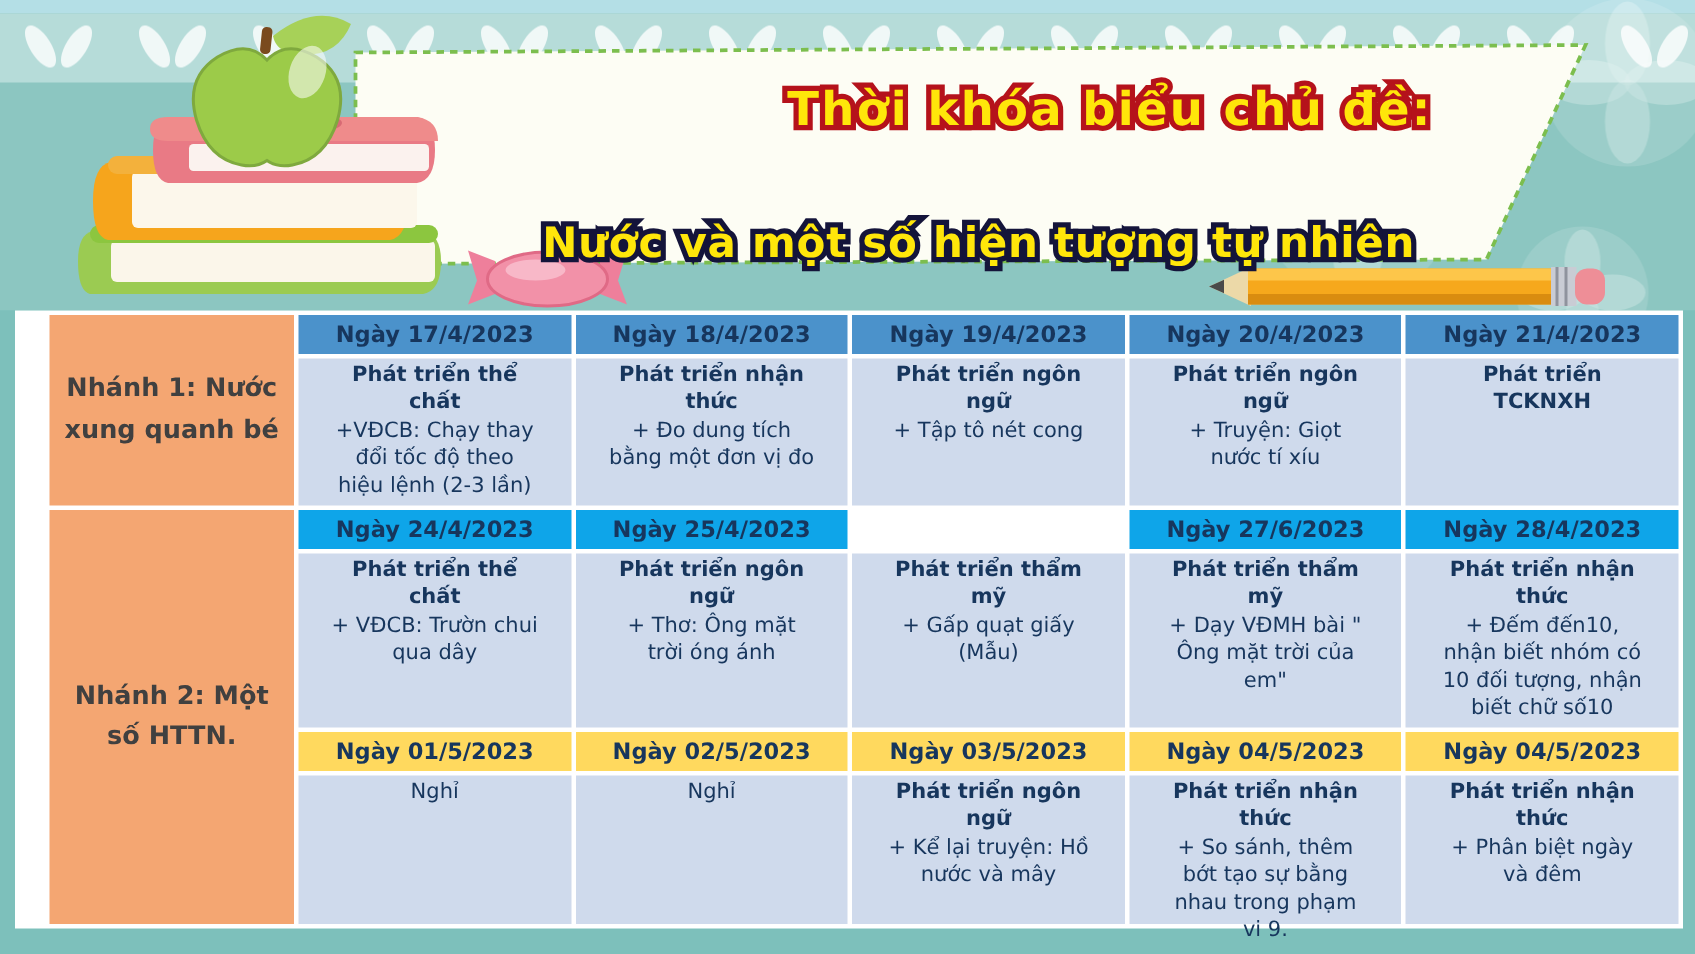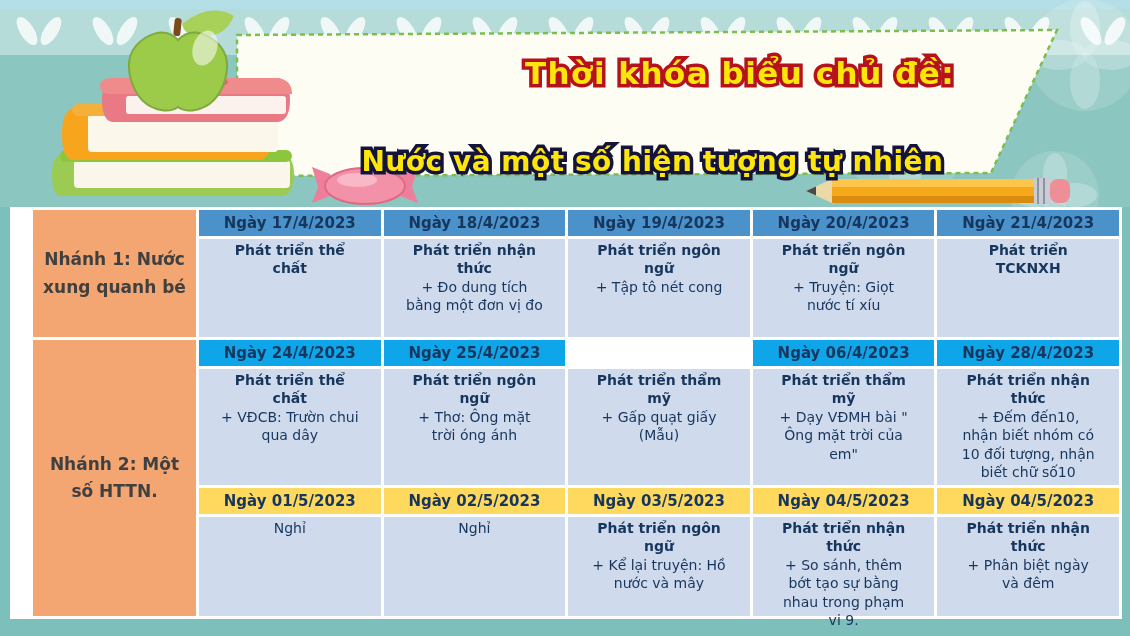--- a/index.html
+++ b/index.html
@@ -157,40 +157,41 @@
     </div>
 
   <div class="date w1d gc2">Ngày 17/4/2023</div>
   <div class="date w1d gc3">Ngày 18/4/2023</div>
   <div class="date w1d gc4">Ngày 19/4/2023</div>
   <div class="date w1d gc5">Ngày 20/4/2023</div>
   <div class="date w1d gc6">Ngày 21/4/2023</div>
 
   <div class="cell w1c gc2">
     <div class="h">Phát triển thể chất</div>
+      <div class="d">+VĐCB:  Chạy thay đổi tốc độ theo hiệu lệnh (2-3 lần)</div>
   </div>
   <div class="cell w1c gc3">
     <div class="h">Phát triển nhận thức</div>
       <div class="d">+ Đo dung tích bằng một đơn vị đo</div>
   </div>
   <div class="cell w1c gc4">
     <div class="h">Phát triển ngôn ngữ</div>
       <div class="d">+ Tập tô nét cong</div>
   </div>
   <div class="cell w1c gc5">
     <div class="h">Phát triển ngôn ngữ</div>
       <div class="d">+ Truyện: Giọt nước tí xíu</div>
   </div>
   <div class="cell w1c gc6">
     <div class="h">Phát triển TCKNXH</div>
   </div>
 
   <div class="date w2d gc2">Ngày 24/4/2023</div>
   <div class="date w2d gc3">Ngày 25/4/2023</div>
-  <div class="date w2d gc5">Ngày 06/4/2023</div>
+  <div class="date w2d gc5">Ngày 27/6/2023</div>
   <div class="date w2d gc6">Ngày 28/4/2023</div>
 
   <div class="cell w2c gc2">
     <div class="h">Phát triển thể chất</div>
       <div class="d">+ VĐCB: Trườn chui qua dây</div>
   </div>
   <div class="cell w2c gc3">
     <div class="h">Phát triển ngôn ngữ</div>
       <div class="d">+ Thơ:  Ông mặt trời óng ánh</div>
   </div>

